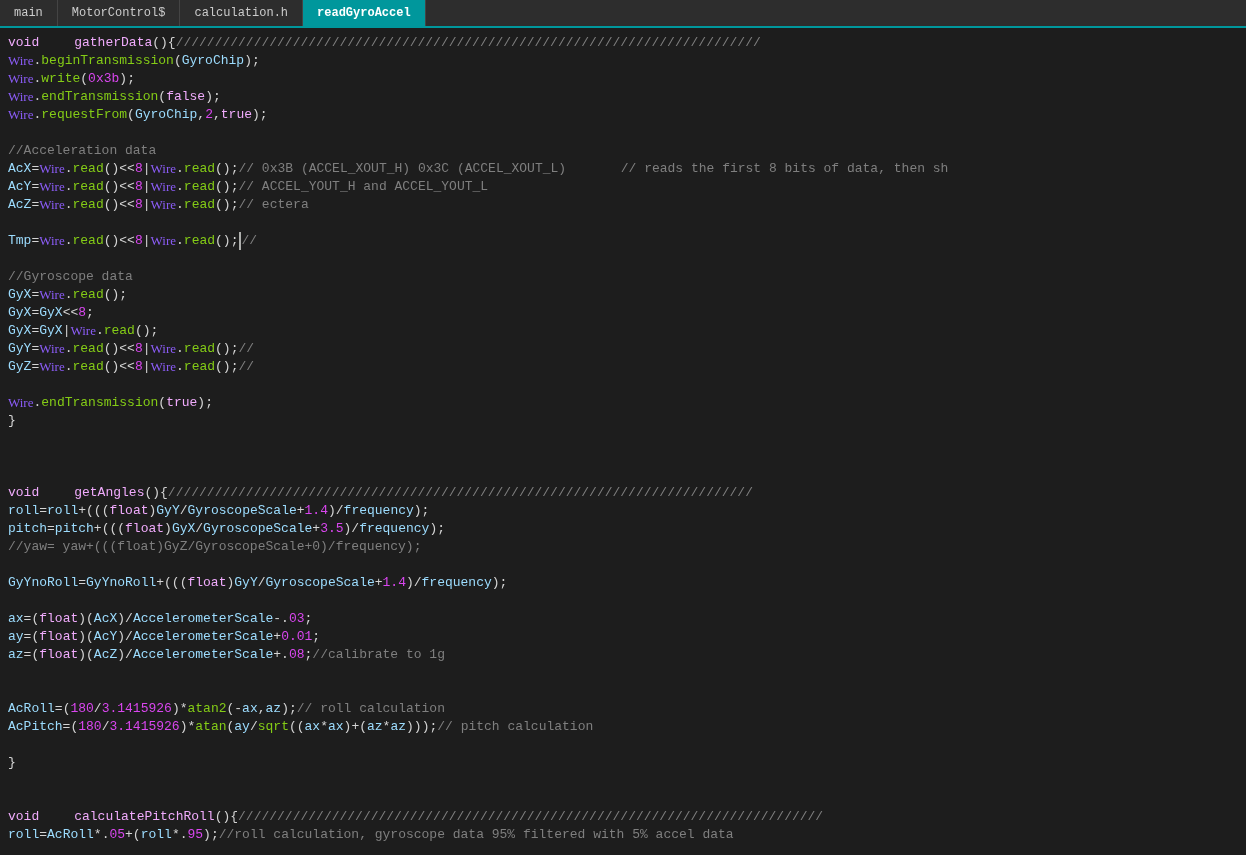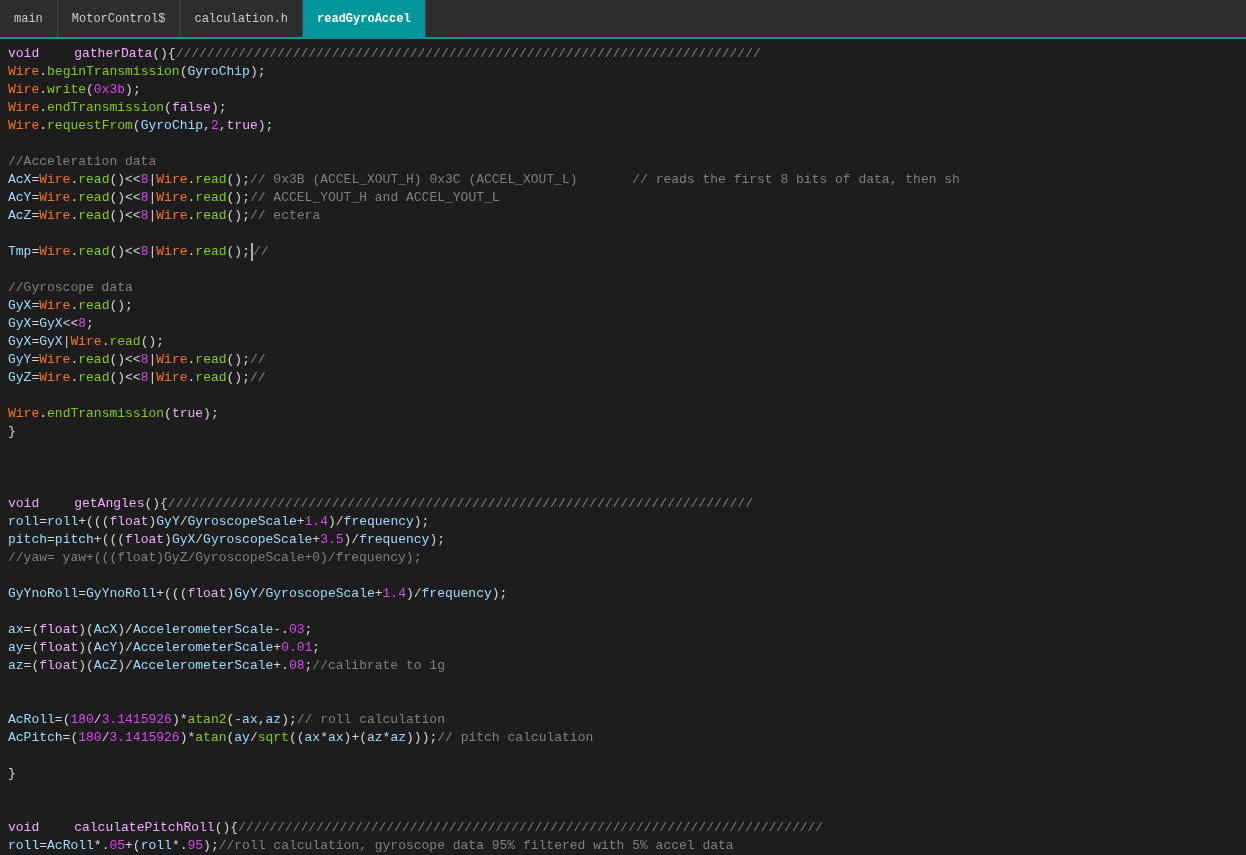--- a/index.html
+++ b/index.html
@@ -6,21 +6,21 @@
     body {
       background: #1e1e1e;
       font-family: 'Courier New', Courier, monospace;
       font-size: 13px;
       color: #d4d4d4;
     }
     .tab-bar {
       display: flex;
       background: #2d2d2d;
       border-bottom: 2px solid #00979c;
-      height: 39px;
+      height: 28px;
     }
     .tab {
       padding: 4px 14px;
       font-size: 12px;
       cursor: pointer;
       display: flex;
       align-items: center;
       border-right: 1px solid #444;
       color: #ccc;
       background: #2d2d2d;
@@ -42,21 +42,21 @@
       padding: 0 8px;
       white-space: pre;
       line-height: 18px;
     } 
     .cm { color: #7f7f7f; }
     .num { color: #d946ef; }
     .punc { color: #d4d4d4; }
     .var { color: #9cdcfe; }
     .plain { color: #f0abfc; padding-left: 35px; }
     .orange { color: #f0abfc; }
-    .teal { color: #f97316; }
+    .teal { color: #8b5cf6; font-family: Liberation Serif, serif; }
     .blue { color: #84cc16; }
     .cursor {
       border-left: 2px solid #aeafad;
       margin-left: 1px;
     }
   </style>
 </head>
 <body>
 
 <div>

